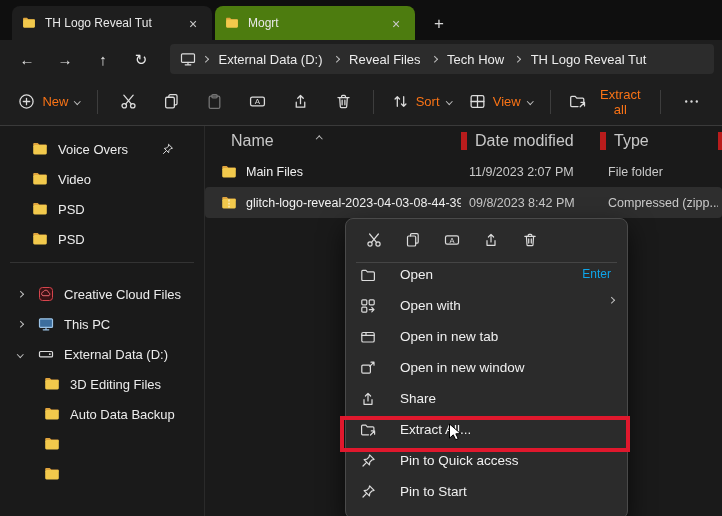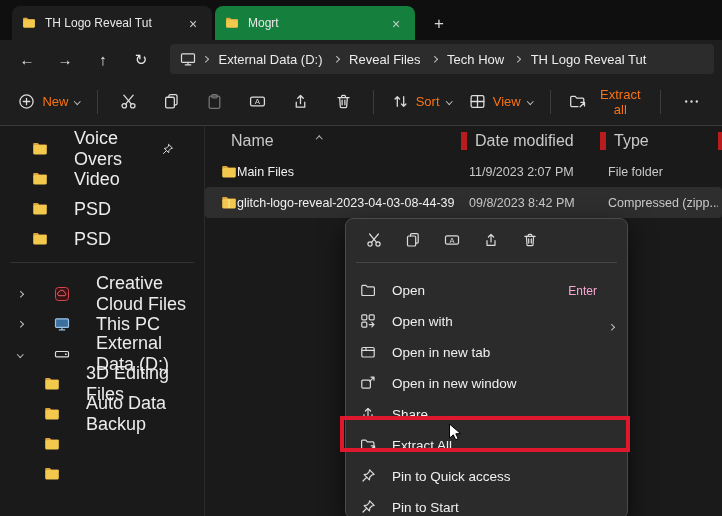--- a/index.html
+++ b/index.html
@@ -20,21 +20,21 @@
   .g{display:inline-block;color:#e6e6e6;font-size:15px;line-height:1}
   .g-back::before{content:"\2190"}
   .g-fwd::before{content:"\2192"}
   .g-up::before{content:"\2191"}
   .g-refresh::before{content:"\21BB"}
   .g-close::before{content:"\00D7";font-size:14px;color:#c9c9c9}
   .g-plus::before{content:"+";font-size:17px;color:#d6d6d6}
 
   
   .tabbar{height:40px;background:#0f0f0f;display:flex;align-items:flex-end;padding-left:12px}
-  .tab{width:200px;height:34px;display:flex;align-items:center;gap:9px;padding:0 10px;border-radius:8px 8px 0 0;font-size:12px;color:#e8e8e8;background:#15803d;position:relative;margin-right:3px}
+  .tab{width:200px;height:34px;display:flex;align-items:center;gap:9px;padding:0 10px;border-radius:8px 8px 0 0;font-size:12px;color:#e8e8e8;background:#4d7c0f;position:relative;margin-right:3px}
   .tab.active{background:#1e1e1e}
   .tab-label{flex:1;overflow:hidden;white-space:nowrap;text-overflow:ellipsis}
   .tab-close{width:18px;height:18px;display:flex;align-items:center;justify-content:center;border-radius:4px}
   .newtab-btn{width:30px;height:30px;display:flex;align-items:center;justify-content:center;margin-bottom:2px;margin-left:6px}
 
   
   .navbar{height:38px;background:#1e1e1e;display:flex;align-items:center;gap:4px;padding:0 8px 0 10px}
   .navbtn{width:34px;height:32px;display:flex;align-items:center;justify-content:center;border-radius:4px}
   .addressbar{flex:1;height:30px;background:#2c2c2c;border-radius:4px;margin-left:8px;display:flex;align-items:center;gap:7px;padding:0 10px;overflow:hidden;white-space:nowrap}
   .crumb{padding:2px 4px;color:#ececec;font-size:13px;flex:none}
@@ -43,48 +43,48 @@
   
   .toolbar{height:48px;background:#1e1e1e;display:flex;align-items:center;gap:5px;padding:0 12px;border-bottom:1px solid #3a3a3a}
   .tbtn{height:34px;min-width:38px;display:flex;align-items:center;justify-content:center;gap:7px;border-radius:4px;padding:0 7px;color:#f97316;font-size:13px}
   .tbtn .i{width:17px;height:17px}
   .vsep{width:1px;height:24px;background:#3d3d3d;margin:0 6px;flex:none}
   .push-right{margin-left:auto}
 
   
   .content{display:flex;height:428px;background:#1a1a1a}
   .sidebar{width:205px;flex:none;padding-top:8px;border-right:1px solid #2a2a2a;overflow:hidden}
-  .side-row{height:30px;display:flex;align-items:center;gap:26px;padding-left:28px;font-size:18px;color:#ececec;border-radius:4px;margin:0 4px}
+  .side-row{height:30px;display:flex;align-items:center;gap:10px;padding-left:28px;font-size:13px;color:#ececec;border-radius:4px;margin:0 4px}
   .side-row.tree{padding-left:8px}
   .side-row.tree .tchev{width:16px;display:flex;align-items:center;justify-content:center;flex:none}
   .side-row.child{padding-left:40px}
   .side-sep{height:1px;background:#333;margin:8px 10px 16px 10px}
   .pin-ind{margin-left:auto;margin-right:26px}
 
   
   .filearea{flex:1;position:relative;overflow:hidden}
   .sort-caret{position:absolute;left:112px;top:3px}
   .list-header,.list-row{display:grid;grid-template-columns:240px 139px 118px 80px;align-items:center;padding-left:16px}
   .list-header{height:30px;color:#c9c9c9;font-size:16px}
   .list-header .hcell{padding-left:8px;height:18px;display:flex;align-items:center}
   .list-header .hcell+.hcell{border-left:6px solid #b91c1c}
   .list-header .hcell.first{padding-left:10px;border-left:none}
   .list-row{height:31px;font-size:12.5px;color:#c9c9c9;border-radius:4px}
   .list-row.selected{background:rgba(255,255,255,.09)}
-  .cell-name{display:flex;align-items:center;color:#f2f2f2;overflow:hidden;white-space:nowrap}
+  .cell-name{display:flex;align-items:center;gap:9px;color:#f2f2f2;overflow:hidden;white-space:nowrap}
   .cell{padding-left:8px;overflow:hidden;white-space:nowrap}
 
   
   .context-menu{position:absolute;left:345px;top:218px;width:283px;background:#2b2b2b;border:1px solid #4a4a4a;border-radius:8px;padding:3px 4px;box-shadow:0 10px 26px rgba(0,0,0,.65);z-index:10}
   .menu-iconrow{display:flex;gap:3px;padding:3px 6px 5px 6px}
   .mbtn{width:36px;height:30px;display:flex;align-items:center;justify-content:center;border-radius:4px}
   .menu-sep{height:1px;background:#454545;margin:2px 6px 4px 6px}
-  .menu-item{height:31px;display:flex;align-items:flex-end;gap:16px;padding:0 10px;border-radius:4px;font-size:13.5px;color:#f0f0f0}
+  .menu-item{height:31px;display:flex;align-items:flex-start;gap:24px;padding:0 10px;border-radius:4px;font-size:13.5px;color:#f0f0f0}
   .mi-label{flex:1;white-space:nowrap}
-  .mi-right{color:#f9a8d4;font-size:12px;margin-right:16px}
+  .mi-right{color:#0ea5e9;font-size:12px;margin-right:2px}
 
   
   .annotation{position:absolute;left:340px;top:416px;width:290px;height:36px;border:4px solid #e0182d;z-index:20;pointer-events:none}
   .cursor{position:absolute;left:448px;top:423px;z-index:30;pointer-events:none}
 </style>
 </head>
 <body>
 
 <div class="tabbar">
   <div class="tab active">

